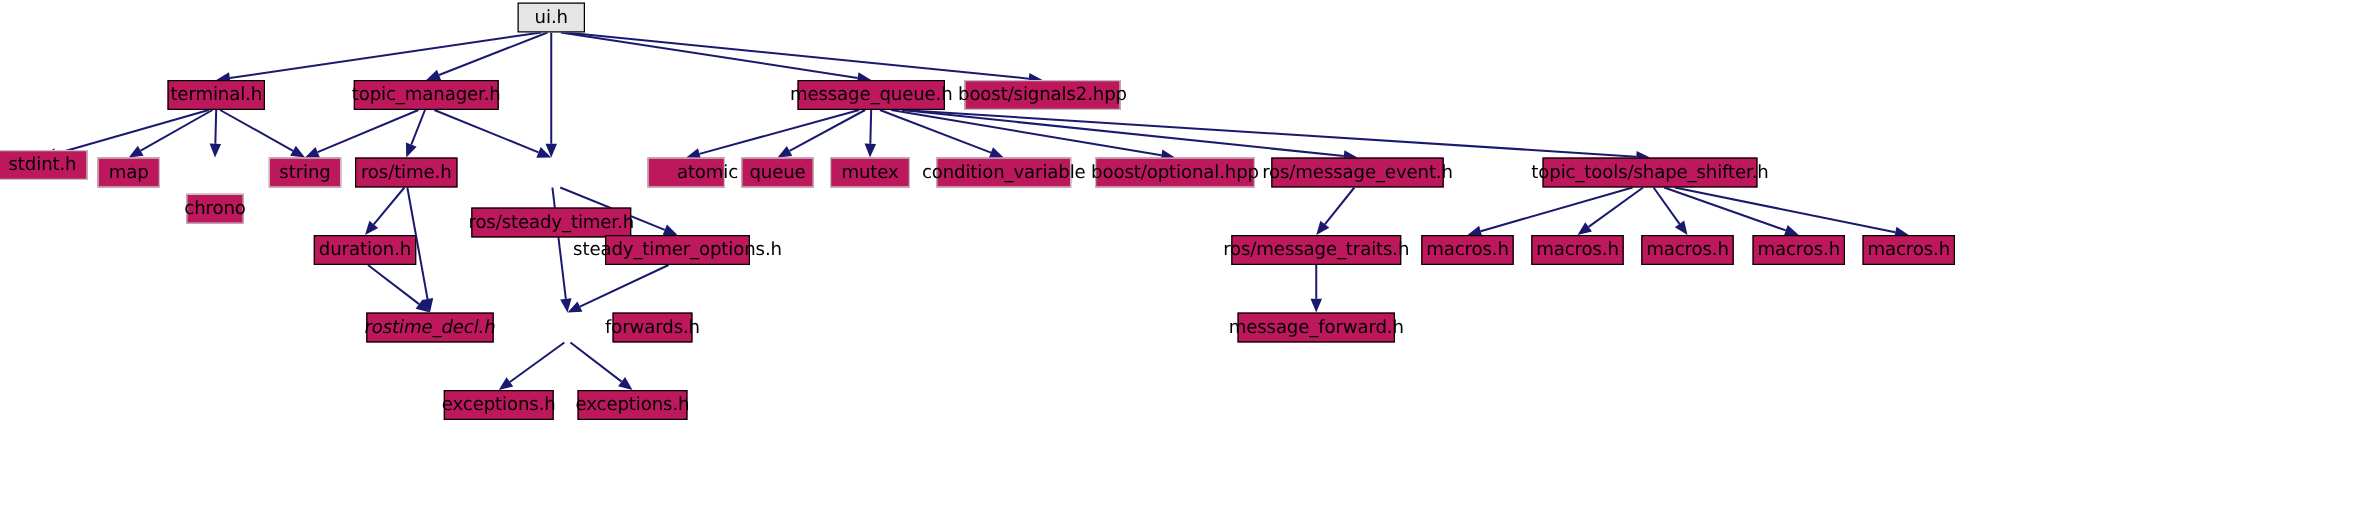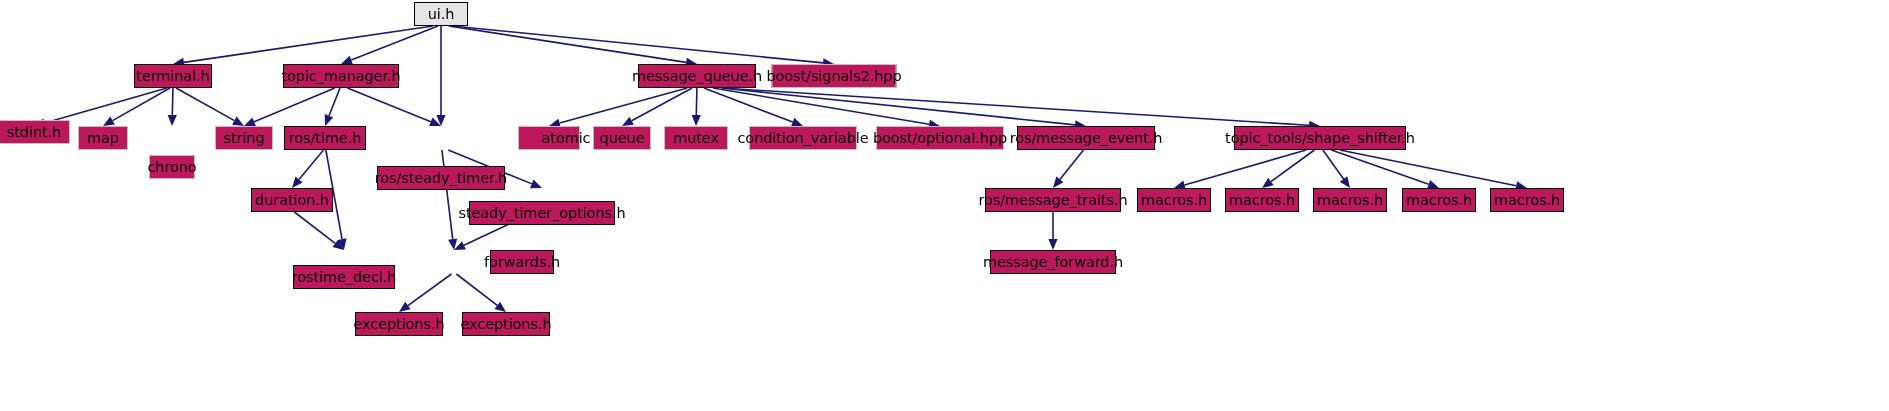--- a/index.html
+++ b/index.html
@@ -203,26 +203,26 @@
       <div class="node strong" style="left: 325px; top: 138px; width: 82px; text-align: right;">ros/time.h</div>
       <div class="node strong" style="left: 441px; top: 138px; width: 128px; margin-top: 40px;">ros/steady_timer.h</div>
       <div class="node" style="left: 549px; top: 138px; width: 62px; padding-left: 42px;">atomic</div>
       <div class="node" style="left: 622px; top: 138px; width: 58px;">queue</div>
       <div class="node" style="left: 696px; top: 138px; width: 64px;">mutex</div>
       <div class="node" style="left: 803px; top: 138px; width: 108px; text-align: right;">condition_variable</div>
       <div class="node" style="left: 940px; top: 138px; width: 128px;">boost/optional.hpp</div>
       <div class="node strong" style="left: 1086px; top: 138px; width: 138px;">ros/message_event.h</div>
       <div class="node strong" style="left: 1320px; top: 138px; width: 172px;">topic_tools/shape_shifter.h</div>
       <div class="node strong" style="left: 292px; top: 200px; width: 82px;">duration.h</div>
-      <div class="node strong" style="left: 542px; top: 200px; width: 146px; margin-top: 13px;">steady_timer_options.h</div>
+      <div class="node strong" style="left: 542px; top: 200px; width: 116px;">steady_timer_options.h</div>
       <div class="node strong" style="left: 1053px; top: 200px; width: 136px;">ros/message_traits.h</div>
       <div class="node strong" style="left: 1174px; top: 200px; width: 74px;">macros.h</div>
       <div class="node strong" style="left: 1262px; top: 200px; width: 74px;">macros.h</div>
       <div class="node strong" style="left: 1350px; top: 200px; width: 74px;">macros.h</div>
       <div class="node strong" style="left: 1439px; top: 200px; width: 74px;">macros.h</div>
       <div class="node strong" style="left: 1527px; top: 200px; width: 74px;">macros.h</div>
-      <div class="node strong" style="left: 344px; top: 277px; width: 102px;">rostime_decl.h</div>
+      <div class="node strong" style="left: 344px; top: 262px; width: 102px; font-style: italic;">rostime_decl.h</div>
       <div class="node strong" style="left: 478px; top: 262px; width: 64px; margin-left: 44px;">forwards.h</div>
       <div class="node strong" style="left: 1053px; top: 262px; width: 126px;">message_forward.h</div>
       <div class="node strong" style="left: 399px; top: 324px; width: 88px;">exceptions.h</div>
       <div class="node strong" style="left: 506px; top: 324px; width: 88px;">exceptions.h</div>
     </div>
 </div>
 
 </body></html>

